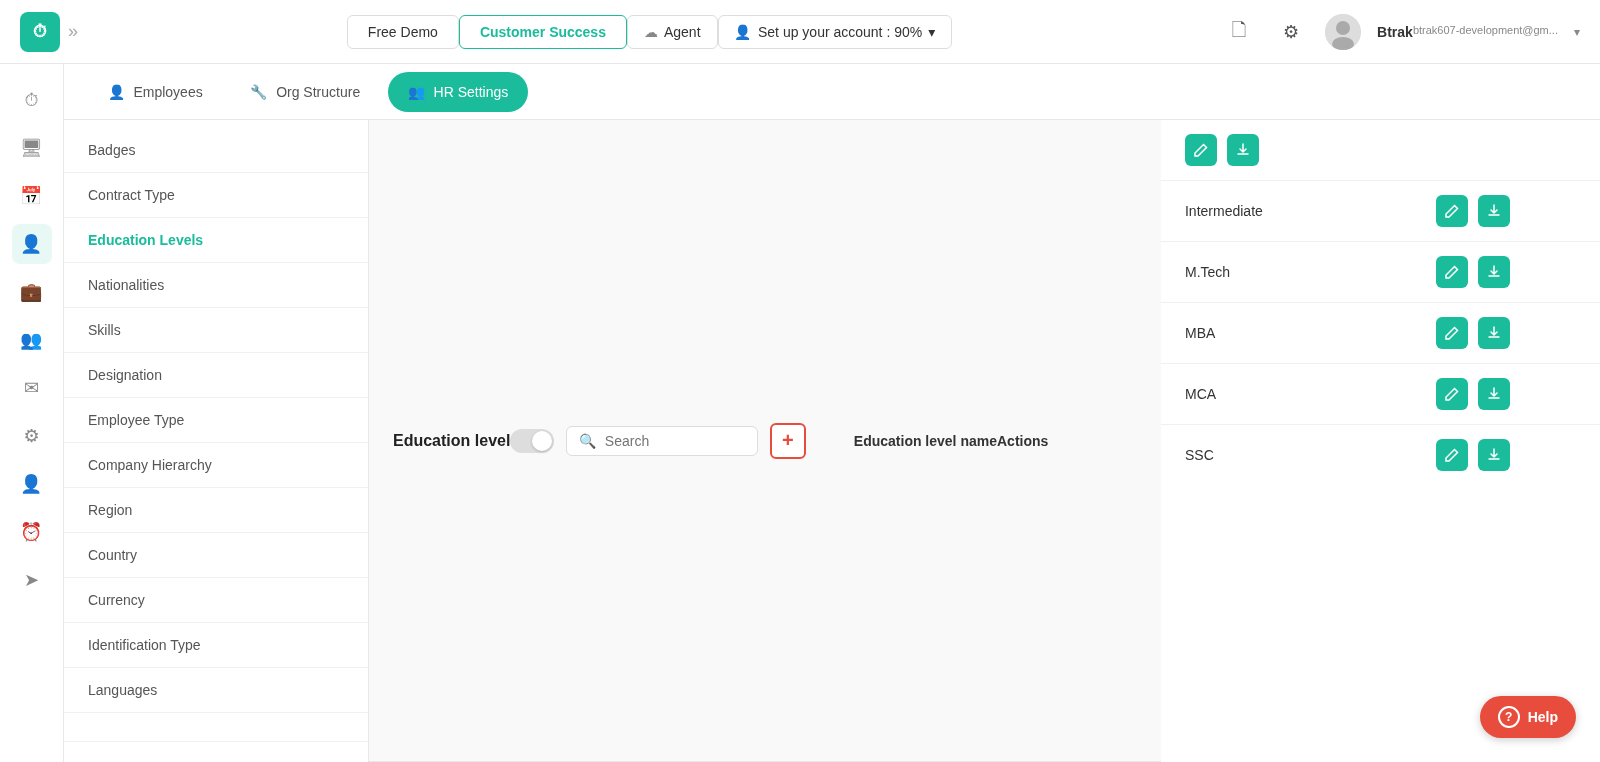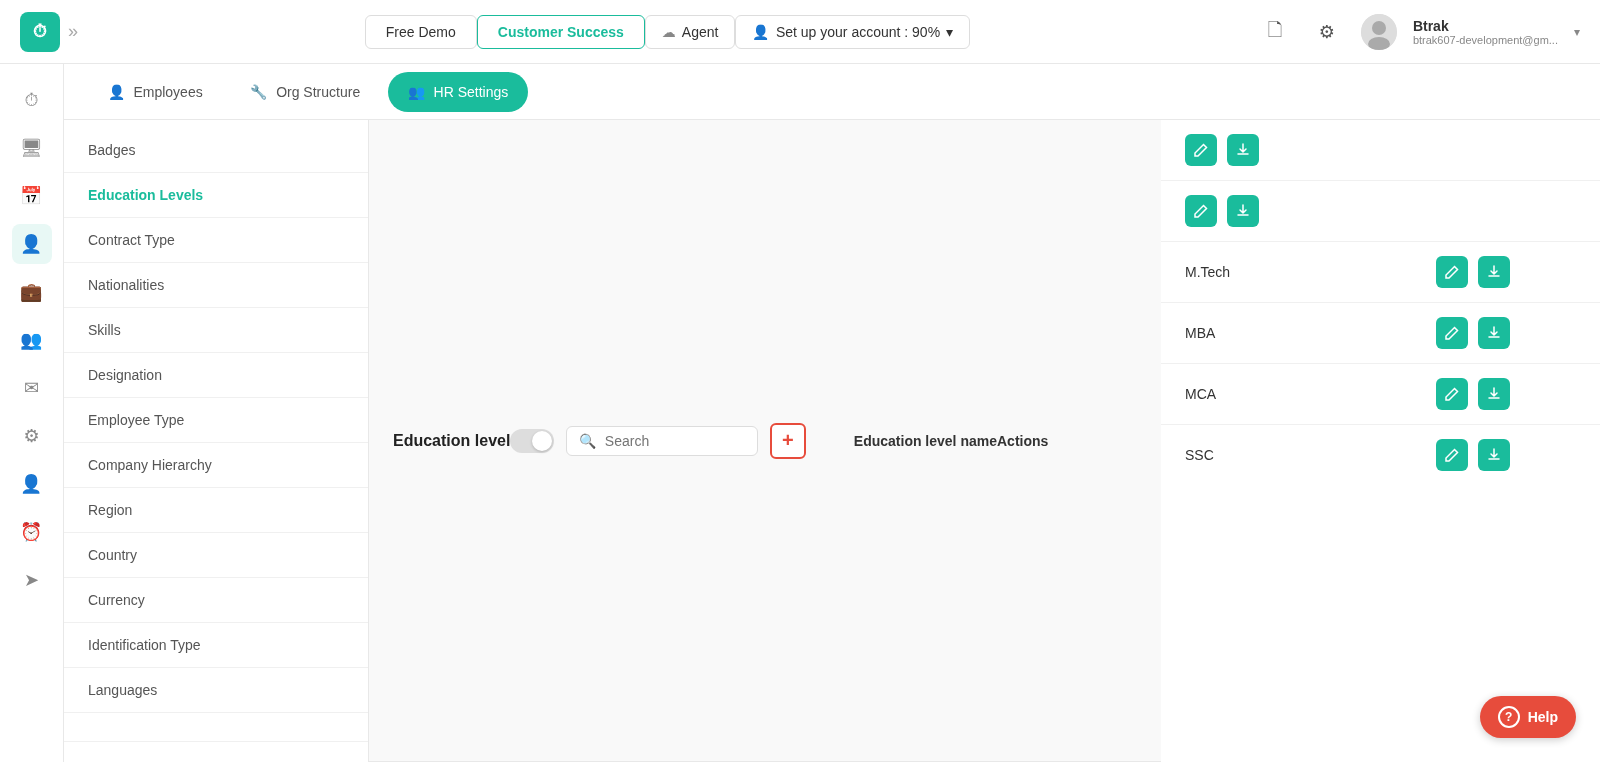--- a/index.html
+++ b/index.html
@@ -22,21 +22,21 @@
       padding: 8px 20px; border: 1px solid #ddd; border-radius: 6px;
       background: #fff; color: #333; cursor: pointer; font-size: 14px;
     }
     .header-btn-teal { color: #1abc9c; font-weight: 600; border-color: #1abc9c; }
     .header-agent { display: flex; align-items: center; gap: 6px; padding: 8px 16px; border: 1px solid #ddd; border-radius: 6px; cursor: pointer; }
     .header-agent-icon { color: #888; font-size: 14px; }
     .setup-btn { display: flex; align-items: center; gap: 6px; padding: 8px 16px; border: 1px solid #ddd; border-radius: 6px; cursor: pointer; }
     .header-right { display: flex; align-items: center; gap: 16px; }
     .header-icon-btn { width: 36px; height: 36px; display: flex; align-items: center; justify-content: center; cursor: pointer; color: #555; font-size: 18px; }
     .user-avatar { width: 36px; height: 36px; border-radius: 50%; background: #ddd; display: flex; align-items: center; justify-content: center; overflow: hidden; }
-    .user-info { display: flex; flex-direction: column; }
+    .user-info { display: flex; }
     .user-name { font-weight: 600; font-size: 14px; }
     .user-email { font-size: 11px; color: #888; max-width: 160px; overflow: hidden; text-overflow: ellipsis; white-space: nowrap; }
     .dropdown-arrow { color: #888; font-size: 12px; cursor: pointer; }
 
     
     .left-sidebar {
       position: fixed; top: 64px; left: 0; width: 64px; height: calc(100% - 64px);
       background: #fff; border-right: 1px solid #e8e8e8;
       display: flex; flex-direction: column; align-items: center; padding: 16px 0; gap: 8px; z-index: 99;
     }
@@ -234,25 +234,25 @@
       <span>HR Settings</span>
     </div>
   </div>
 
   <div class="content-body">
 
     <div class="left-menu">
       <div class="left-menu-item">
         <span>Badges</span>
       </div>
+      <div class="left-menu-item">
+        <span>Contract Type</span>
+      </div>
       <div class="left-menu-item active">
         <span>Education Levels</span>
-      </div>
-      <div class="left-menu-item">
-        <span>Contract Type</span>
       </div>
       <div class="left-menu-item">
         <span>Nationalities</span>
       </div>
       <div class="left-menu-item">
         <span>Skills</span>
       </div>
       <div class="left-menu-item">
         <span>Designation</span>
       </div>
@@ -312,20 +312,21 @@
                 </svg>
             </div>
             <div class="action-btn">
               <svg width="14" height="14" viewBox="0 0 14 14">
                   <path d="M7 1v8M4 6l3 3 3-3M2 11h10" stroke="#fff" stroke-width="1.5" fill="none" stroke-linecap="round"></path>
                 </svg>
             </div>
           </div>
         </div>
         <div class="table-row">
+          <span class="row-name">Intermediate</span>
           <div class="row-actions">
             <div class="action-btn">
               <svg width="14" height="14" viewBox="0 0 14 14" fill="none">
                   <path d="M9.5 1.5l3 3L4 13H1v-3L9.5 1.5z" stroke="#fff" stroke-width="1.5" fill="none"></path>
                 </svg>
             </div>
             <div class="action-btn">
               <svg width="14" height="14" viewBox="0 0 14 14">
                   <path d="M7 1v8M4 6l3 3 3-3M2 11h10" stroke="#fff" stroke-width="1.5" fill="none" stroke-linecap="round"></path>
                 </svg>

